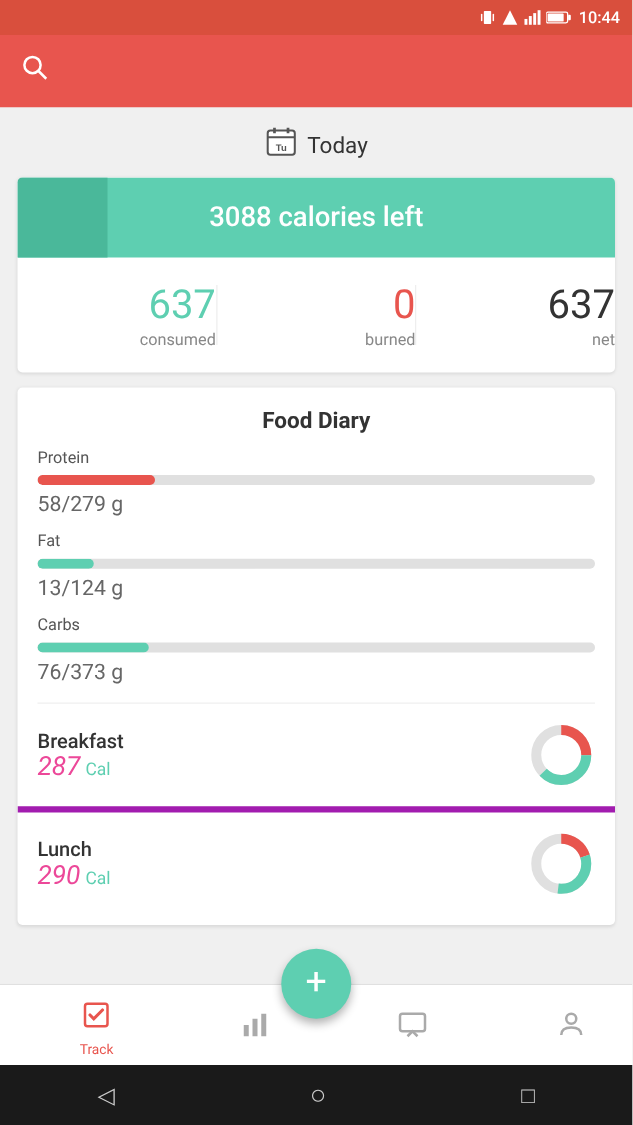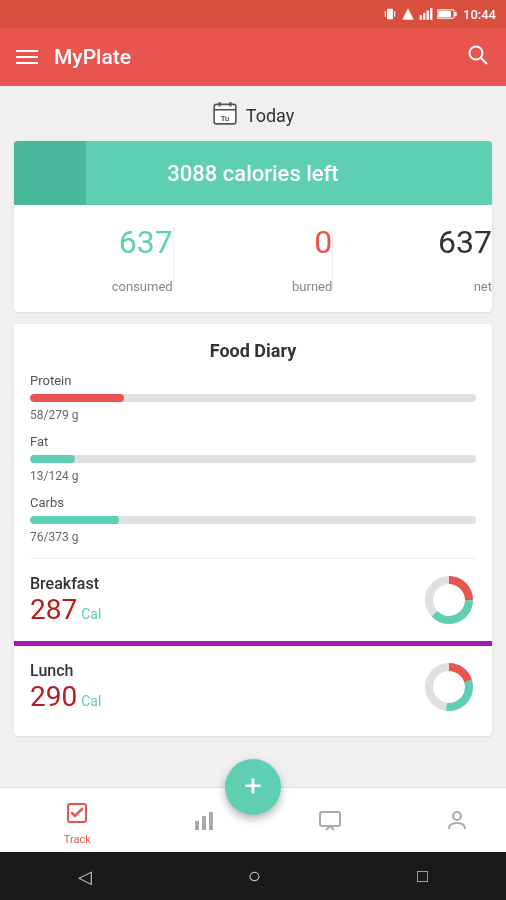--- a/index.html
+++ b/index.html
@@ -136,21 +136,21 @@
     .stat-value {
       font-size: 32px;
       font-weight: 400;
     }
     .stat-value.green { color: #5ecfb1; }
     .stat-value.orange { color: #e8554e; }
     .stat-value.dark { color: #333; }
     .stat-label {
       font-size: 13px;
       color: #888;
-      margin-top: 18px;
+      margin-top: 3px;
     }
     .stat-divider {
       width: 1px;
       background: #eee;
       margin: 4px 0;
     }
 
     
     .food-diary-card {
       margin: 0 14px 12px 14px;
@@ -195,21 +195,21 @@
       margin-bottom: 6px;
     }
     .macro-bar-fill {
       height: 100%;
       border-radius: 4px;
     }
     .macro-bar-fill.protein { background: #e8554e; width: 21%; }
     .macro-bar-fill.fat { background: #5ecfb1; width: 10%; }
     .macro-bar-fill.carbs { background: #5ecfb1; width: 20%; }
     .macro-values {
-      font-size: 12px;
+      font-size: 17px;
       color: #666;
     }
 
     .macro-divider {
       height: 1px;
       background: #f0f0f0;
       margin: 14px 16px 0 16px;
     }
 
     
@@ -222,23 +222,24 @@
     }
     .meal-info {
       flex: 1;
     }
     .meal-name {
       font-size: 16px;
       color: #333;
       font-weight: 500;
     }
     .meal-cal {
-      font-size: 28px;
-      color: #b91c1c;
+      font-size: 21px;
+      color: #ec4899;
       font-weight: 400;
+      font-style: italic;
     }
     .meal-cal-unit {
       font-size: 14px;
       color: #5ecfb1;
     }
     .meal-donut {
       width: 54px;
       height: 54px;
     }
 
@@ -324,28 +325,20 @@
     <svg width="20" height="12" viewBox="0 0 28 14">
       <rect x="0" y="1" width="24" height="12" rx="2" stroke="white" stroke-width="1.5" fill="none"></rect>
       <rect x="24.5" y="4" width="3" height="6" rx="1" fill="white"></rect>
       <rect x="1.5" y="2.5" width="18" height="9" rx="1" fill="white"></rect>
     </svg>
     <span style="color:white;font-size:13px;font-weight:500;margin-left:2px;">10:44</span>
   </div>
 </div>
 
 <div class="app-bar">
-  <div class="app-bar-left">
-    <div class="hamburger-icon">
-      <span></span>
-        <span></span>
-        <span></span>
-    </div>
-    <span class="app-bar-title">MyPlate</span>
-  </div>
   <div class="search-icon-btn">
     <svg width="24" height="24" viewBox="0 0 24 24" fill="white">
       <circle cx="10" cy="10" r="6.5" stroke="white" stroke-width="2" fill="none"></circle>
       <line x1="15" y1="15" x2="21" y2="21" stroke="white" stroke-width="2"></line>
     </svg>
   </div>
 </div>
 
 <div class="main-content">
 

